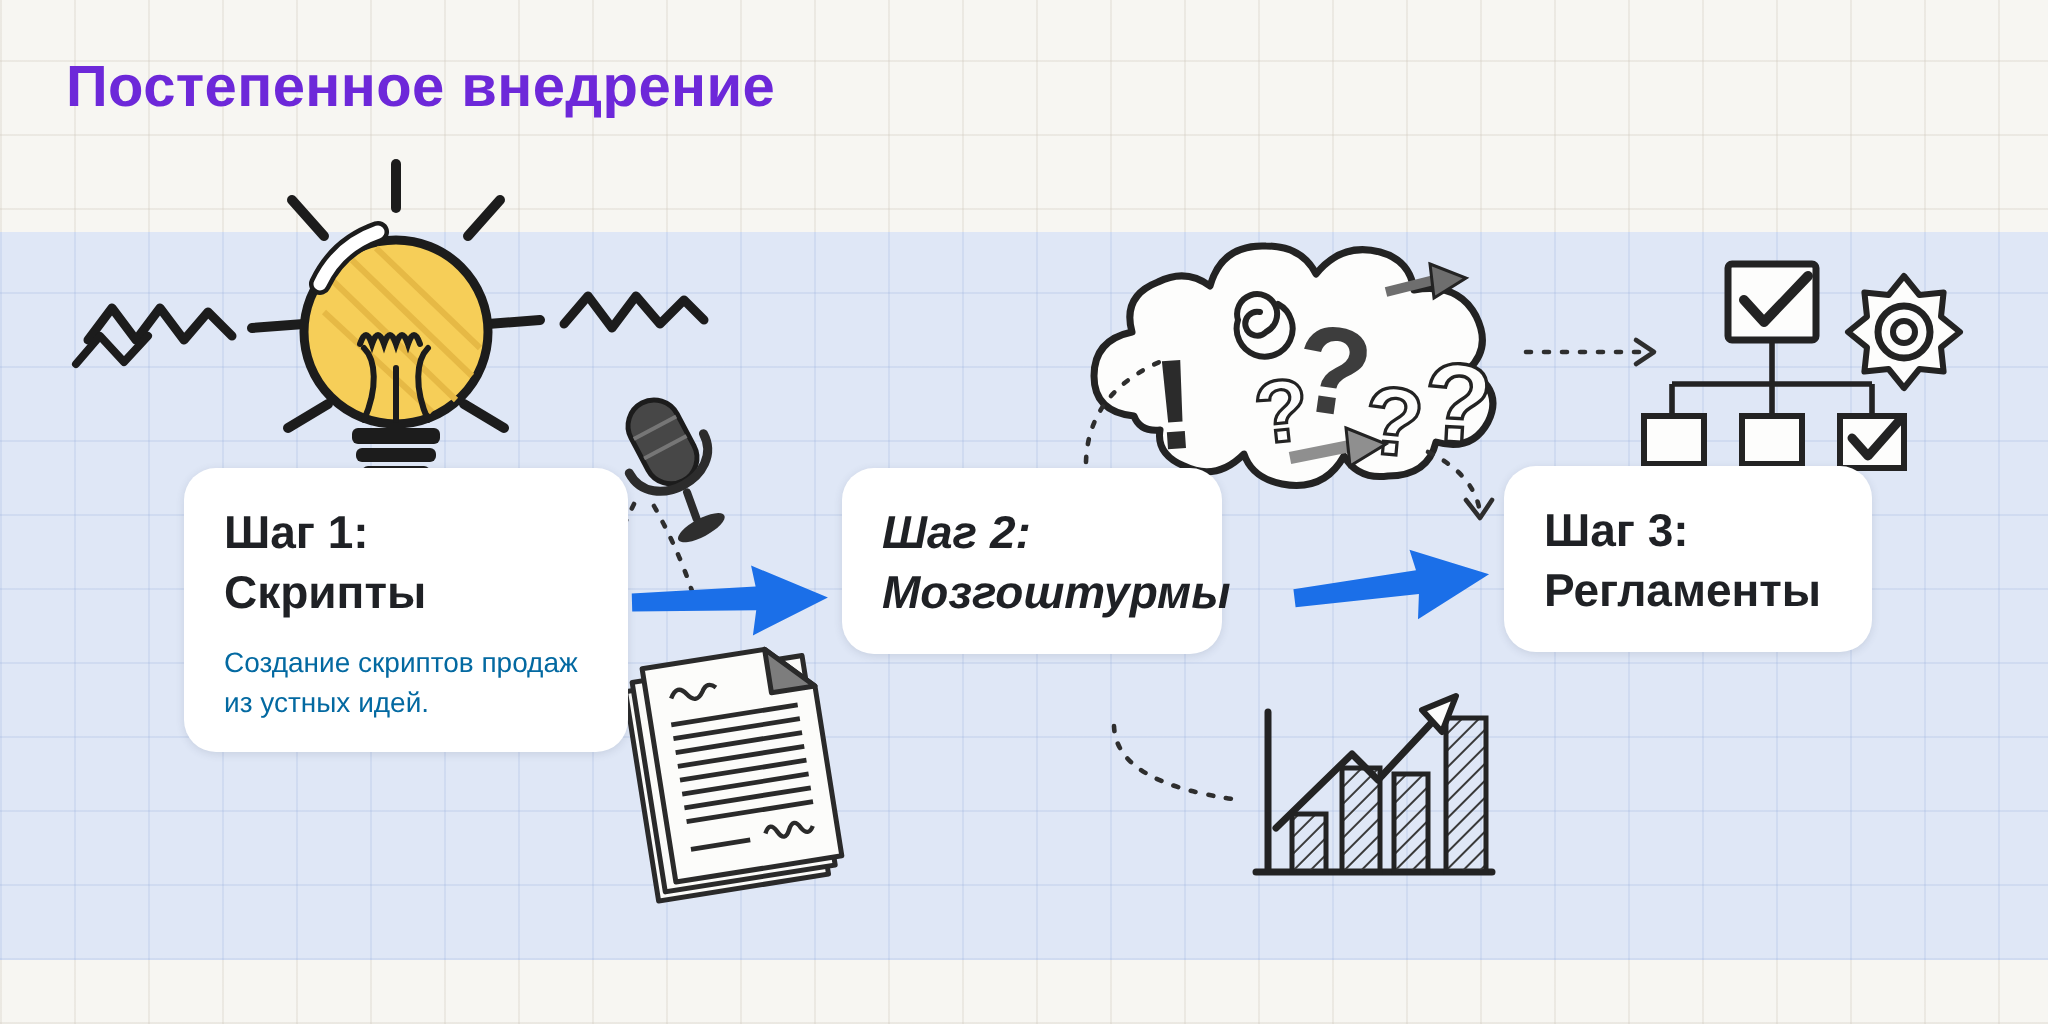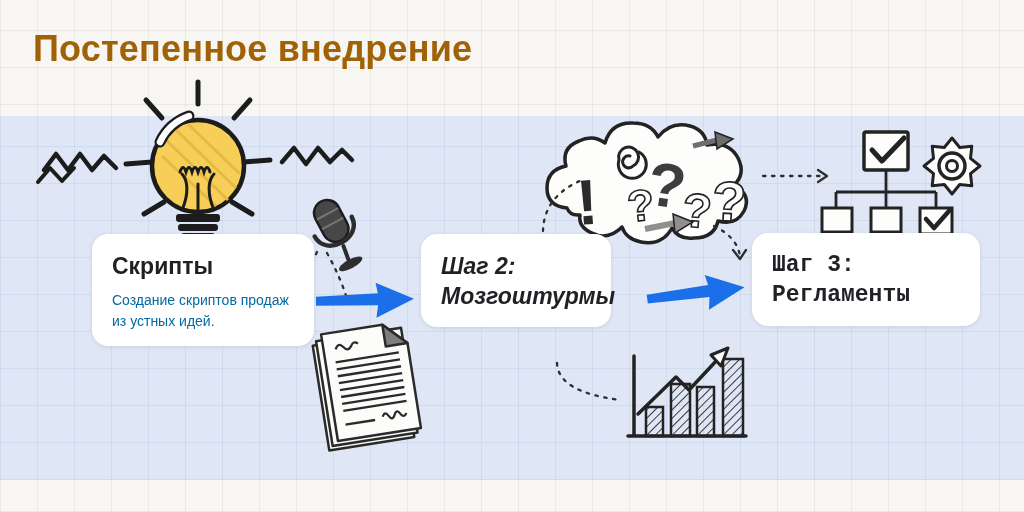--- a/index.html
+++ b/index.html
@@ -15,21 +15,21 @@
   }
   .band{
     position:absolute;left:0;top:116px;width:1024px;height:364px;z-index:0;
     background-color:#dfe7f6;
     background-image:
       repeating-linear-gradient(0deg, rgba(140,165,215,.18) 0 1px, transparent 1px 37px),
       repeating-linear-gradient(90deg, rgba(140,165,215,.18) 0 1px, transparent 1px 37px);
   }
   .slide-title{
     position:absolute;left:33px;top:28px;z-index:5;
-    font-size:36px;font-weight:600;color:#a16207;letter-spacing:.2px;
+    font-size:29px;font-weight:600;color:#6d28d9;letter-spacing:.2px;
   }
   .illus{position:absolute;z-index:2;}
   .overlay{position:absolute;left:0;top:0;z-index:3;}
   .card{
     position:absolute;z-index:4;
     background:#ffffff;border-radius:16px;
     box-shadow:0 1px 4px rgba(60,70,100,.14);
     padding:17px 20px 15px 20px;box-sizing:border-box;
   }
   .card-heading span{
@@ -168,33 +168,34 @@
     <path d="M557,363 Q558,392 620,400"></path>
   </g>
   <g fill="none" stroke="#2e2e2e" stroke-width="2.3" stroke-linecap="round" stroke-linejoin="round">
     <path d="M733,250 L740,259 L746,250"></path>
     <path d="M818,170 L827,176 L818,182"></path>
   </g>
 </svg>
 
 <div class="card" style="left:92px;top:234px;width:222px;">
   <div class="card-heading">
+    <span>Шаг 1:</span>
     <span>Скрипты</span>
   </div>
   <p class="card-desc">Создание скриптов продаж из устных идей.</p>
 </div>
 
 <div class="card" style="left:421px;top:234px;width:190px;font-style:italic;">
   <div class="card-heading">
     <span>Шаг 2:</span>
     <span>Мозгоштурмы</span>
   </div>
 </div>
 
-<div class="card" style="left:752px;top:233px;width:228px;font-family:Liberation Mono, monospace;">
+<div class="card" style="left:752px;top:233px;width:184px;">
   <div class="card-heading">
     <span>Шаг 3:</span>
     <span>Регламенты</span>
   </div>
 </div>
 
 <svg class="blue-arrow" style="left:314px;top:279px;transform:rotate(-1.5deg);" width="104" height="44" viewBox="0 0 104 44">
   <polygon points="2,16.5 64,14.5 62,4 100,21 62,39 64,26.5 2,25.5" fill="#1b6fe8"></polygon>
 </svg>
 <svg class="blue-arrow" style="left:645px;top:272px;transform:rotate(-7deg);" width="104" height="44" viewBox="0 0 104 44">

